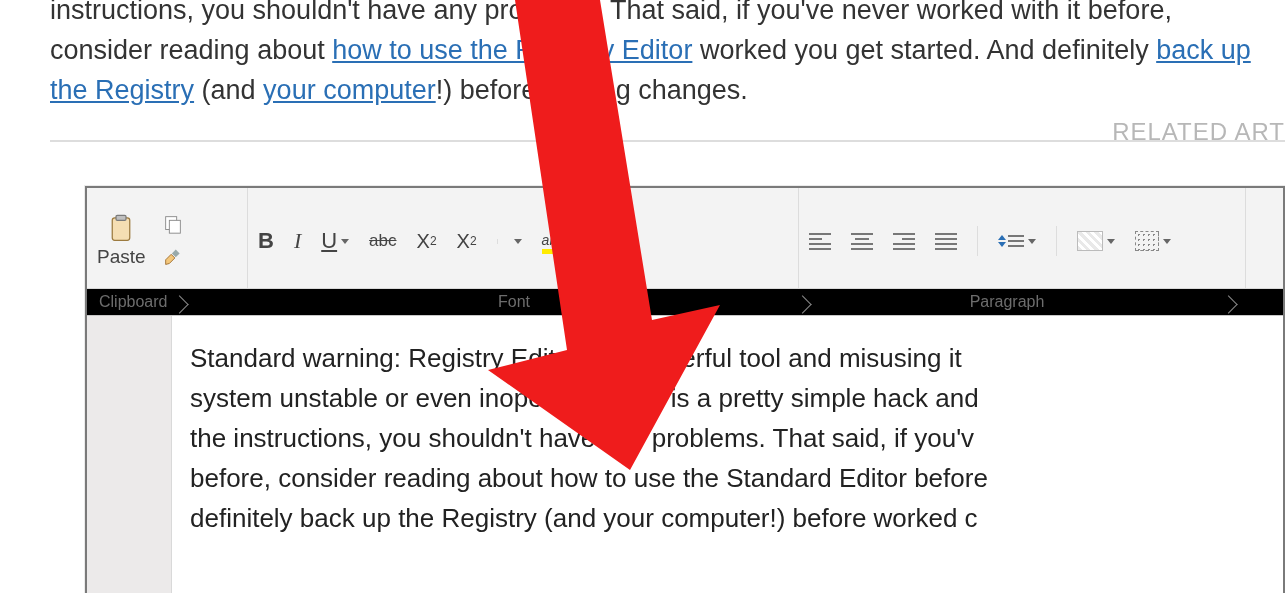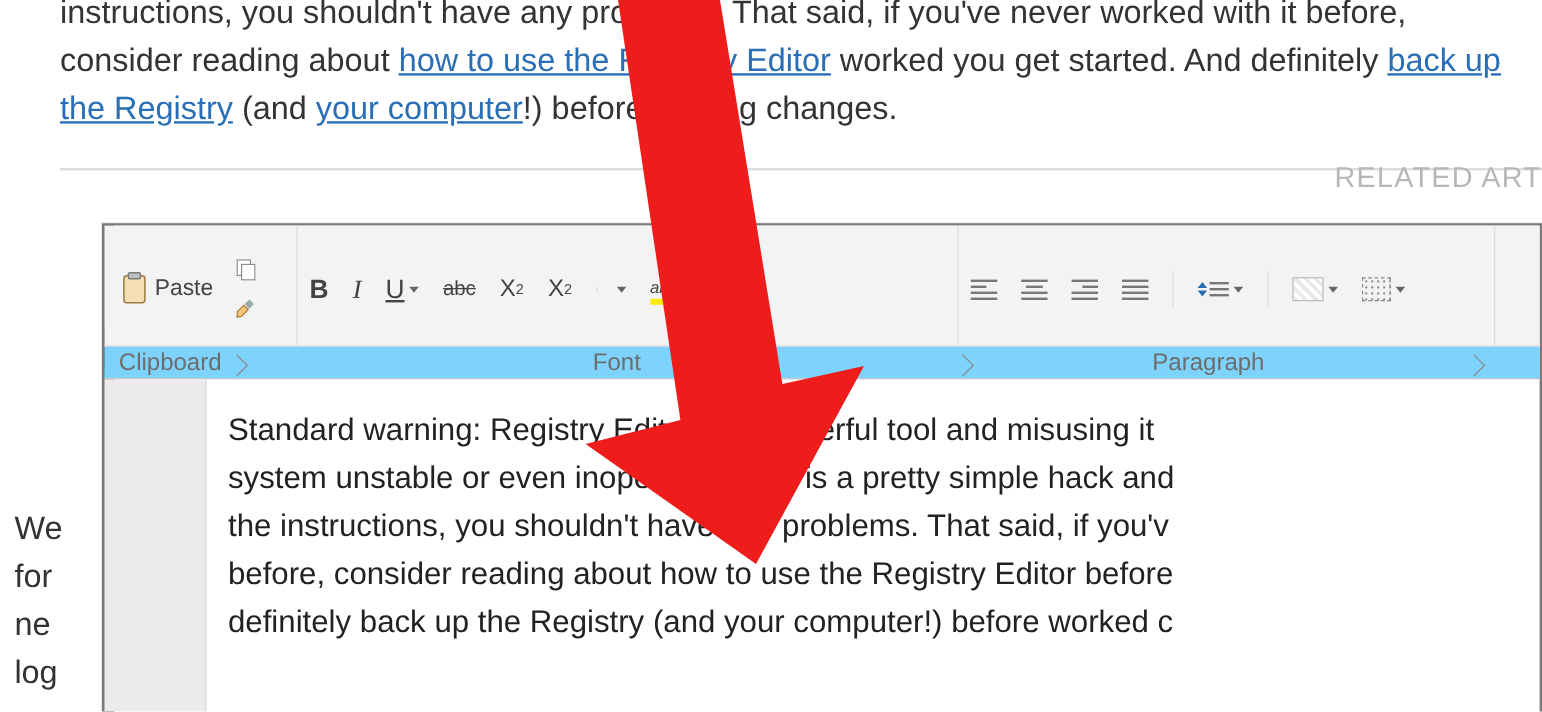--- a/index.html
+++ b/index.html
@@ -2,29 +2,29 @@
 <html><head>
 <meta charset="utf-8">
 <style>
   html,body{margin:0;padding:0;font-family:"Segoe UI",Arial,sans-serif;background:#fff;color:#222;overflow:hidden}
   #stage{position:relative;width:1285px;height:593px}
 
   
   .bg-text{position:absolute;left:50px;top:-10px;right:4px;font-size:27px;line-height:40px;color:#333}
   .bg-text a{color:#2a6fb5;text-decoration:underline}
   .divider{position:absolute;left:50px;right:0;top:140px;height:2px;background:#ddd}
-  .related{position:absolute;right:0;top:135px;font-family:"Arial Narrow",Arial,sans-serif;font-size:24px;color:#b7b7b7;letter-spacing:1px;text-transform:uppercase}
+  .related{position:absolute;right:0;top:118px;font-family:"Arial Narrow",Arial,sans-serif;font-size:24px;color:#b7b7b7;letter-spacing:1px;text-transform:uppercase}
   .bg-side{position:absolute;left:12px;top:420px;font-size:27px;line-height:40px;color:#333}
 
   
   .word{position:absolute;left:85px;top:186px;right:0;height:407px;background:#fff;border:2px solid #7a7a7a;box-shadow:0 0 0 1px rgba(0,0,0,.08)}
   .ribbon{position:relative;height:100px;display:flex;background:#f3f3f3;border-bottom:1px solid #d8d8d8}
   .grp{position:relative;padding:6px 10px 0 10px;border-right:1px solid #dcdcdc;display:flex;flex-direction:column}
   .grp .body{flex:1;display:flex;align-items:center;gap:14px}
-  .labels{position:relative;height:26px;display:flex;background:#7dd3fc;border-bottom:1px solid #c8c8c8;font-size:20px;color:#6d6d6d}
+  .labels{position:relative;height:26px;display:flex;background:#000000;border-bottom:1px solid #c8c8c8;font-size:16px;color:#6d6d6d}
   .labels span{display:flex;align-items:center;justify-content:center}
   .launcher{display:inline-block;width:12px;height:12px;border:1px solid #8a8a8a;border-left:none;border-top:none;margin-left:6px;transform:translateY(2px) rotate(-45deg)}
 
   
   .btn{display:flex;align-items:center;justify-content:center;cursor:pointer;color:#444}
   .caret{display:inline-block;width:0;height:0;border-left:4px solid transparent;border-right:4px solid transparent;border-top:5px solid #666;margin-left:4px;vertical-align:middle}
   .bold{font-weight:900;font-size:22px}
   .ital{font-style:italic;font-family:Georgia,serif;font-size:22px}
   .under{font-size:22px;text-decoration:underline}
   .strike{font-size:17px;text-decoration:line-through}
@@ -74,36 +74,32 @@
 </head>
 <body>
 
 <div id="stage">
 
   <div class="bg-text">
     <span>instructions, you shouldn't have any problems. That said, if you've never worked with it before, consider reading about </span><a href="#">how to use the Registry Editor</a><span> worked you get started. And definitely </span><a href="#">back up the Registry</a><span> (and </span><a href="#">your computer</a><span>!) before making changes.</span>
   </div>
   <div class="divider"></div>
   <div class="related">RELATED ART</div>
-  <div class="bg-side" style="white-space:pre">We
-for
-ne
-log</div>
 
   <div class="word">
     <div class="thumb">
       <span class="toptag">0&nbsp;GE</span>
     </div>
     <div class="thumb2"></div>
 
     <div class="ribbon">
 
       <div class="grp g-clip">
         <div class="body">
-          <div class="btn" style="flex-direction:row;gap:2px">
+          <div class="btn" style="flex-direction:column;gap:2px">
             <svg width="30" height="30" viewBox="0 0 24 24">
                 <rect x="5" y="3" width="14" height="18" rx="2" fill="#f5deb3" stroke="#9c7a3f"></rect>
                 <rect x="8" y="1" width="8" height="4" rx="1" fill="#bfbfbf" stroke="#7a7a7a"></rect>
               </svg>
             <span style="font-size:19px;color:#444">Paste</span>
           </div>
           <div style="display:flex;flex-direction:column;gap:12px">
             <span class="btn">
               <svg width="22" height="22" viewBox="0 0 24 24">
                   <rect x="4" y="4" width="12" height="14" fill="#fff" stroke="#888"></rect>
@@ -234,21 +230,21 @@
         </span>
       <span style="flex:1"></span>
     </div>
 
     <div class="page-area">
       <div class="gutter"></div>
       <div class="doc">
         <b>Standard warning</b><span>: Registry Editor is a powerful tool and misusing it</span><br>
         <span>system unstable or even inoperable. This is a pretty simple hack and</span><br>
         <span>the instructions, you shouldn't have any problems. That said, if you'v</span><br>
-        <span>before, consider reading about how to use the Registry Editor before</span><br>
+        <span>before, consider reading about how to use the Standard Editor before</span><br>
         <span>definitely back up the Registry (and your computer!) before worked c</span>
       </div>
     </div>
 
   </div>
 
   <svg class="arrow" width="330" height="500" viewBox="0 0 330 500">
     <defs>
       <filter id="s">
           <feDropShadow dx="0" dy="0" stdDeviation="0"></feDropShadow>

